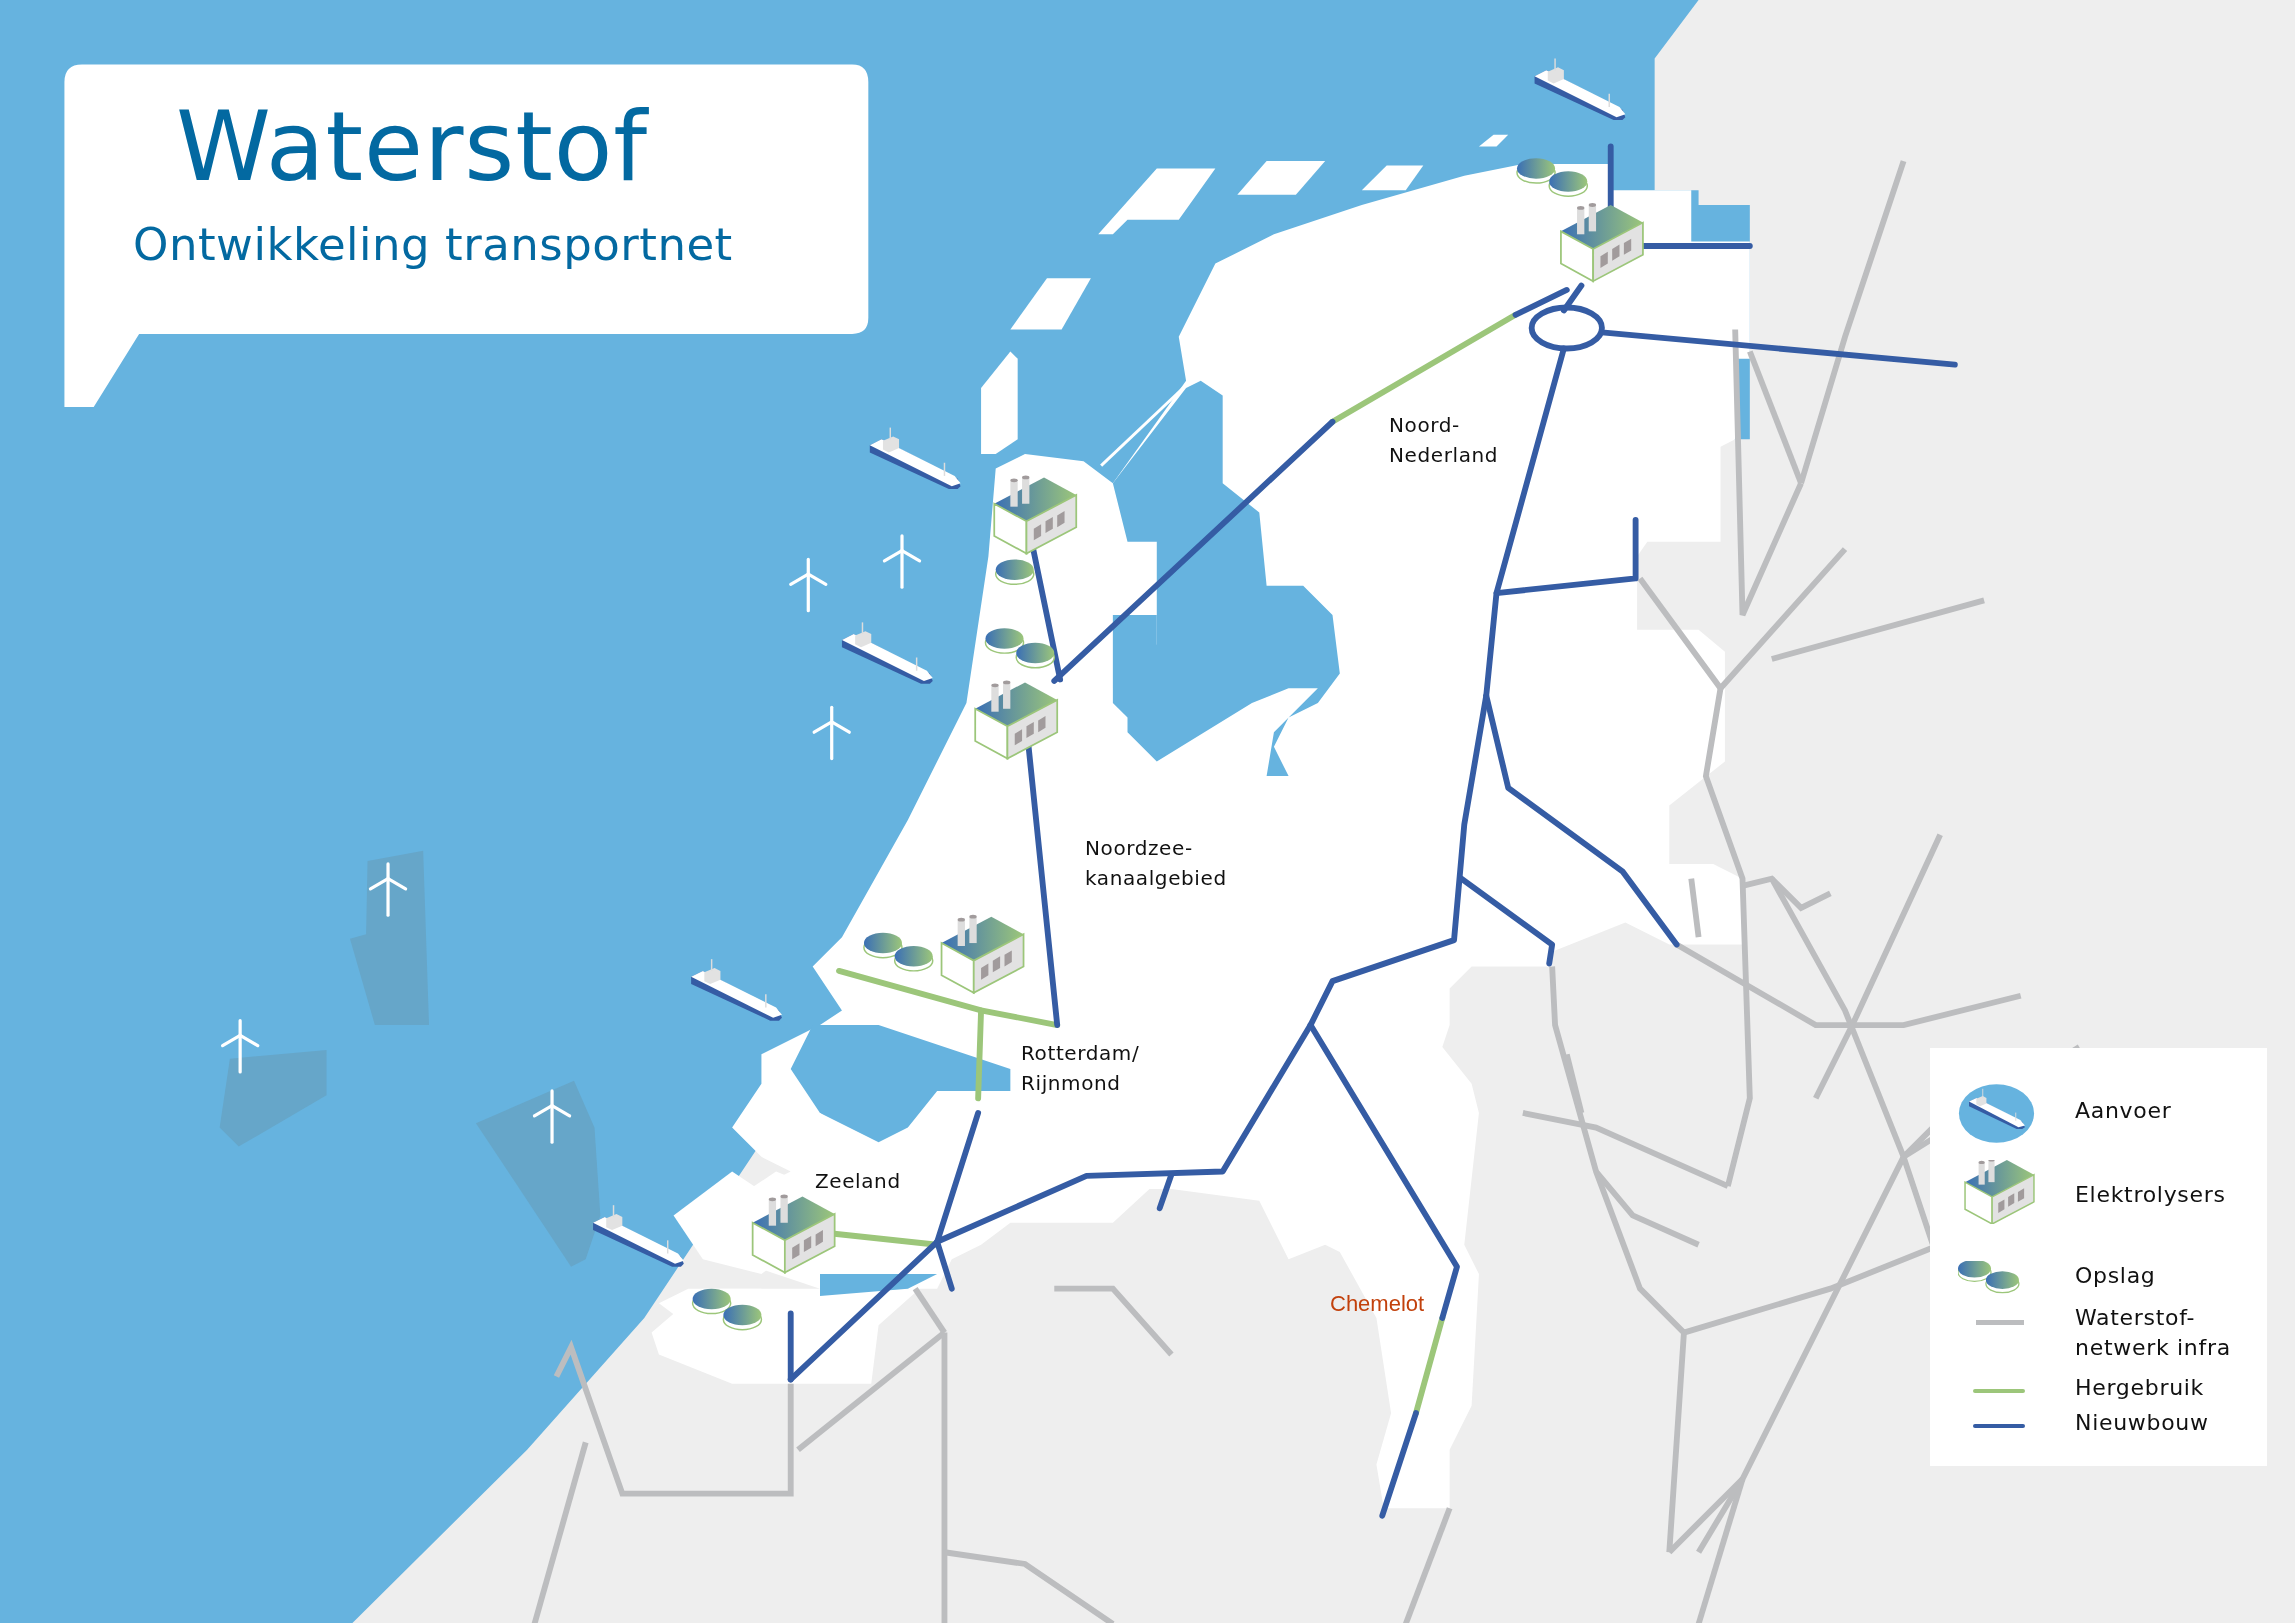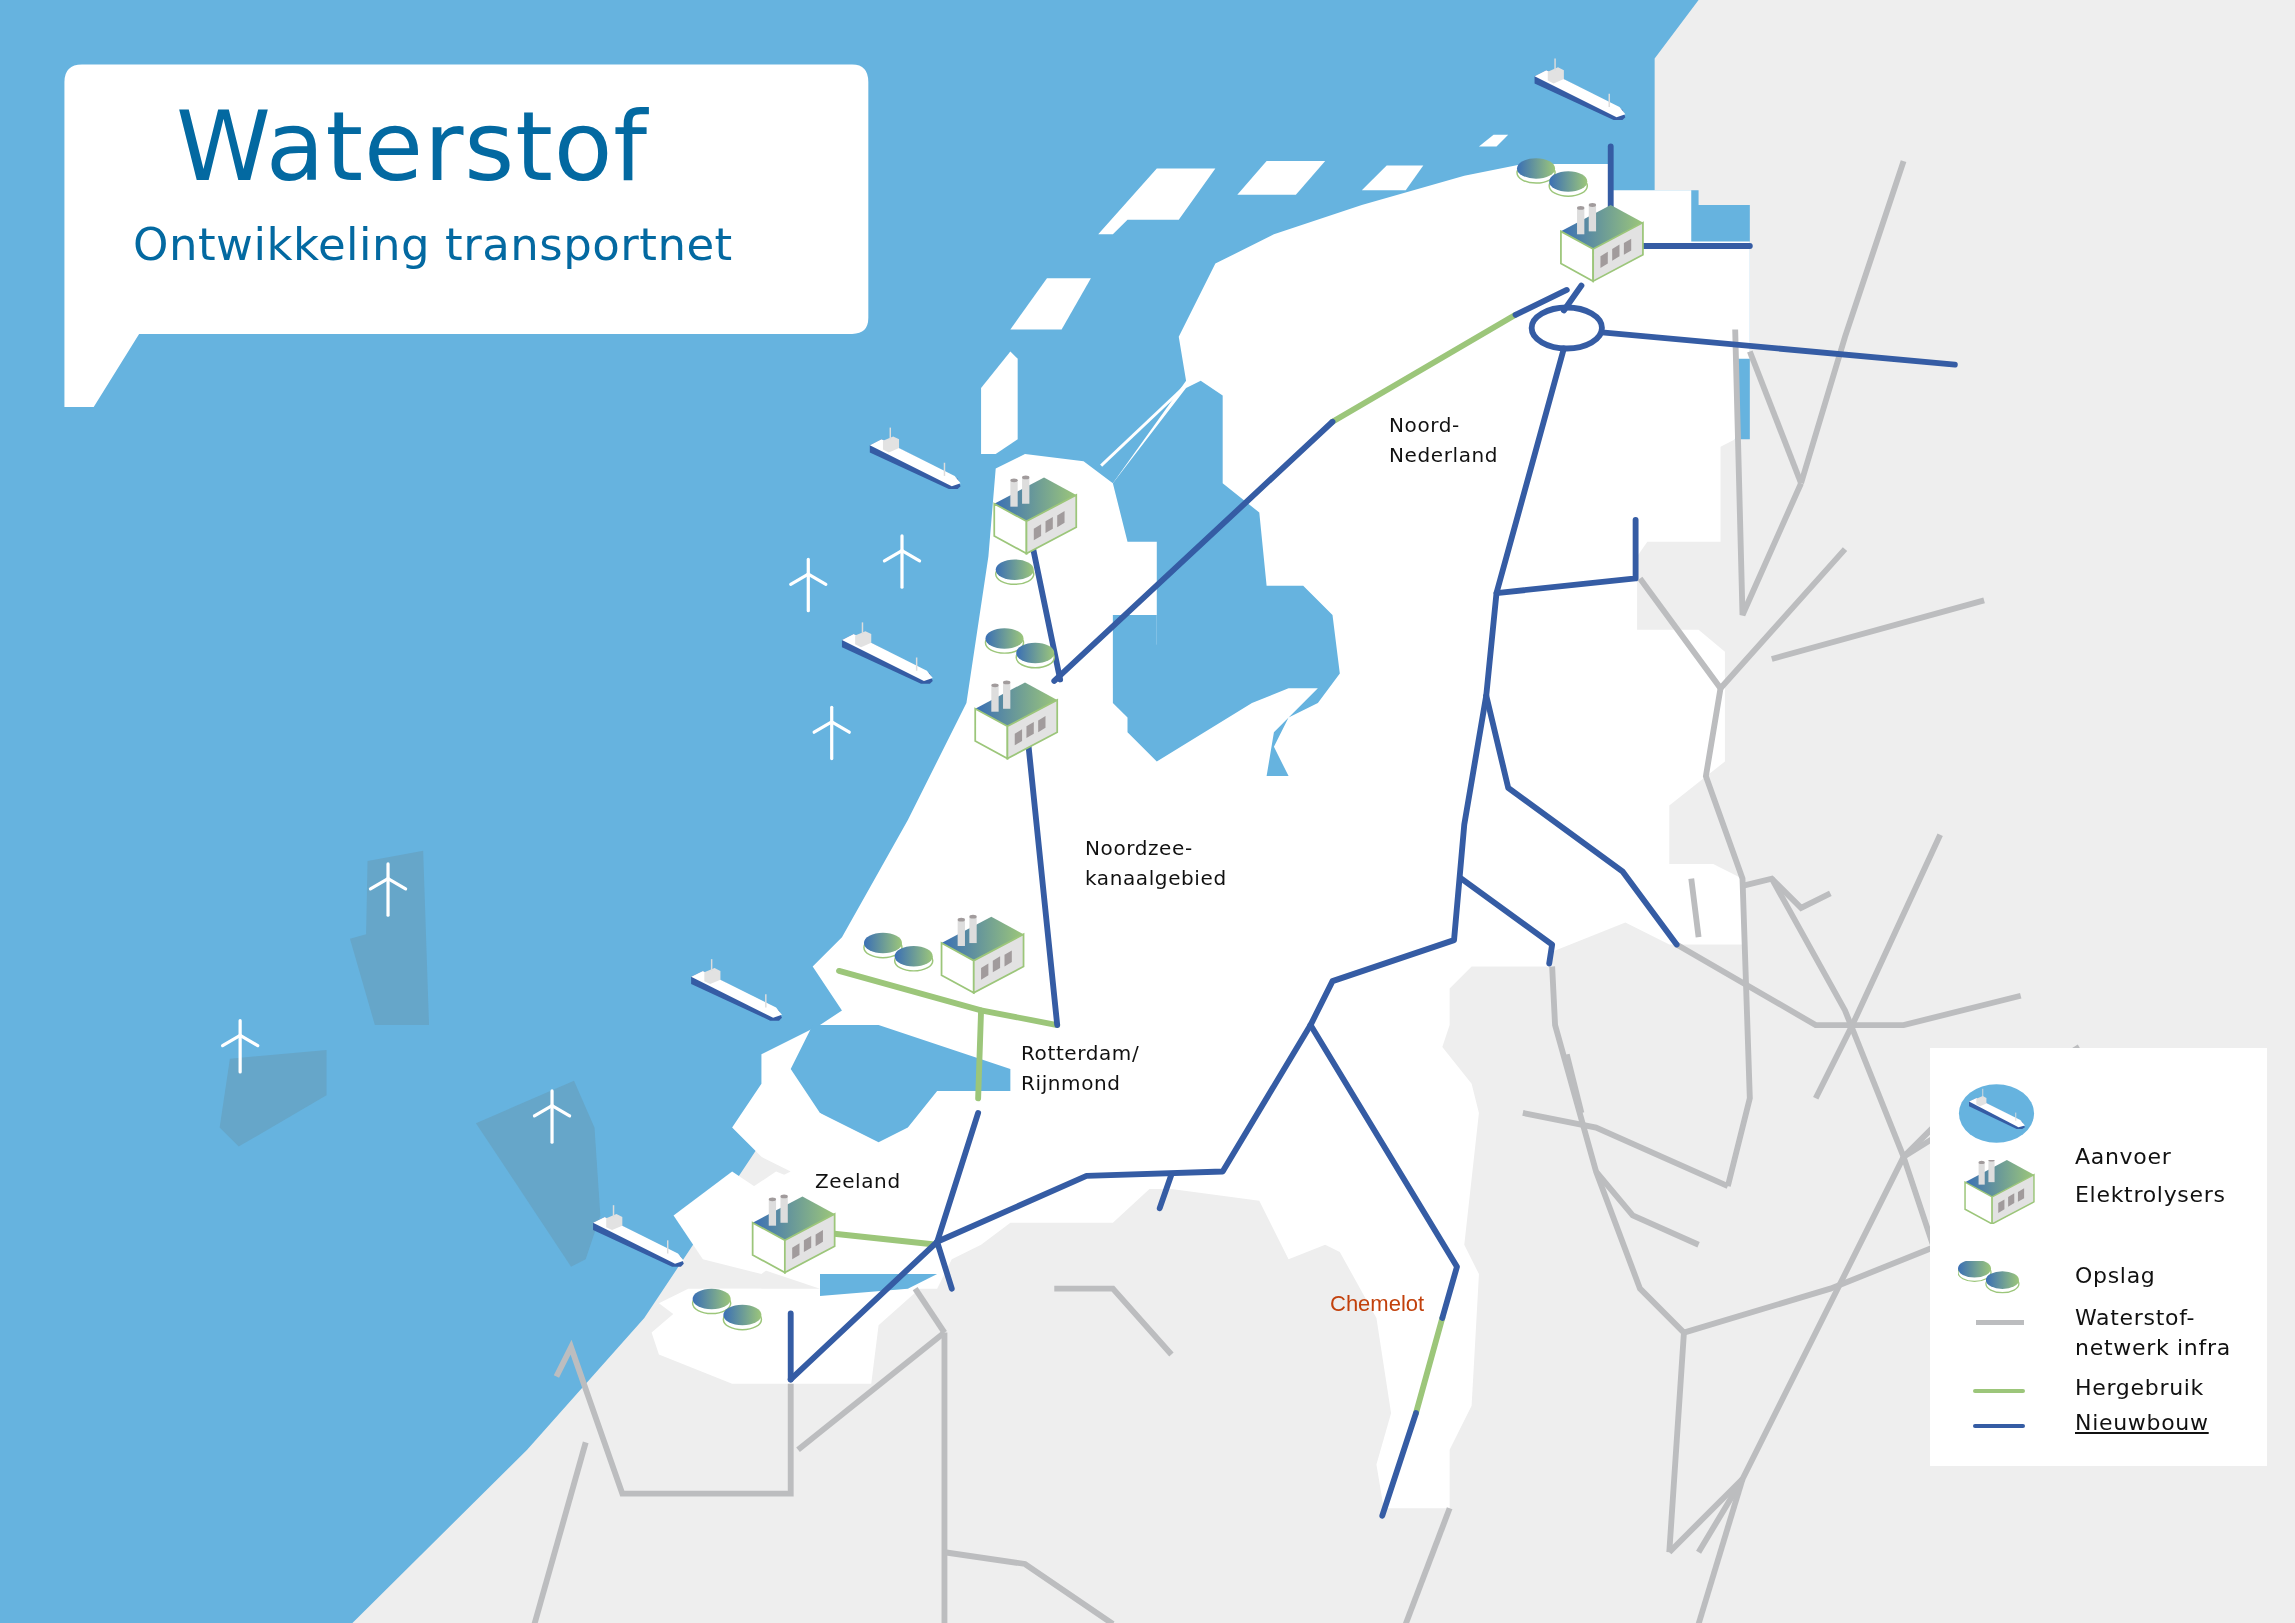--- a/index.html
+++ b/index.html
@@ -231,21 +231,21 @@
 <div class="legend">
   <div class="legend-item" style="top:35px;height:83px;">
     <svg class="legend-icon" width="77" height="61" viewBox="0 0 84 66" style="top:0;">
       <ellipse cx="42" cy="33" rx="41" ry="32" fill="#66b3df"></ellipse>
       <polygon points="12,20 20,16 70,42 73,48 70,50 64,50 12,25" fill="#355ca4"></polygon>
       <polygon points="12,20 20,16 68,40 73,46 66,48" fill="#ffffff"></polygon>
       <polygon points="20,17 27,14 31,16 31,22 24,25 20,23" fill="#e2e2e2"></polygon>
       <line x1="27" y1="6" x2="27" y2="16" stroke="#dddddd" stroke-width="1"></line>
       <line x1="63" y1="32" x2="63" y2="41" stroke="#dddddd" stroke-width="1"></line>
     </svg>
-    <div class="legend-label" style="top:13px;margin-top:46px;">Aanvoer</div>
+    <div class="legend-label" style="top:13px;">Aanvoer</div>
   </div>
   <div class="legend-item" style="top:112px;height:83px;">
     <svg class="legend-icon" width="83" height="64" viewBox="0 0 56 52" style="top:0;">
       <use href="#factory"></use>
     </svg>
     <div class="legend-label" style="top:20px;">Elektrolysers</div>
   </div>
   <div class="legend-item" style="top:211px;height:46px;">
     <svg class="legend-icon" width="66" height="33" viewBox="0 0 52 26" style="top:1.8px;">
       <use href="#tank" x="0" y="0"></use>
@@ -259,16 +259,16 @@
       <div>Waterstof-</div>
       <div>netwerk infra</div>
     </div>
   </div>
   <div class="legend-item" style="top:338px;height:37px;">
     <div style="position:absolute;left:43px;top:2.8px;width:52px;height:4.6px;border-radius:2.8px;background:#9cc67a;"></div>
     <div class="legend-label" style="top:-13px;">Hergebruik</div>
   </div>
   <div class="legend-item" style="top:373px;height:37px;">
     <div style="position:absolute;left:43px;top:2.8px;width:52px;height:4.6px;border-radius:2.8px;background:#355ca4;"></div>
-    <div class="legend-label" style="top:-13px;text-decoration:underline;">Nieuwbouw</div>
+    <div class="legend-label" style="top:-13px;">Nieuwbouw</div>
   </div>
 </div>
 
 
 </body></html>

